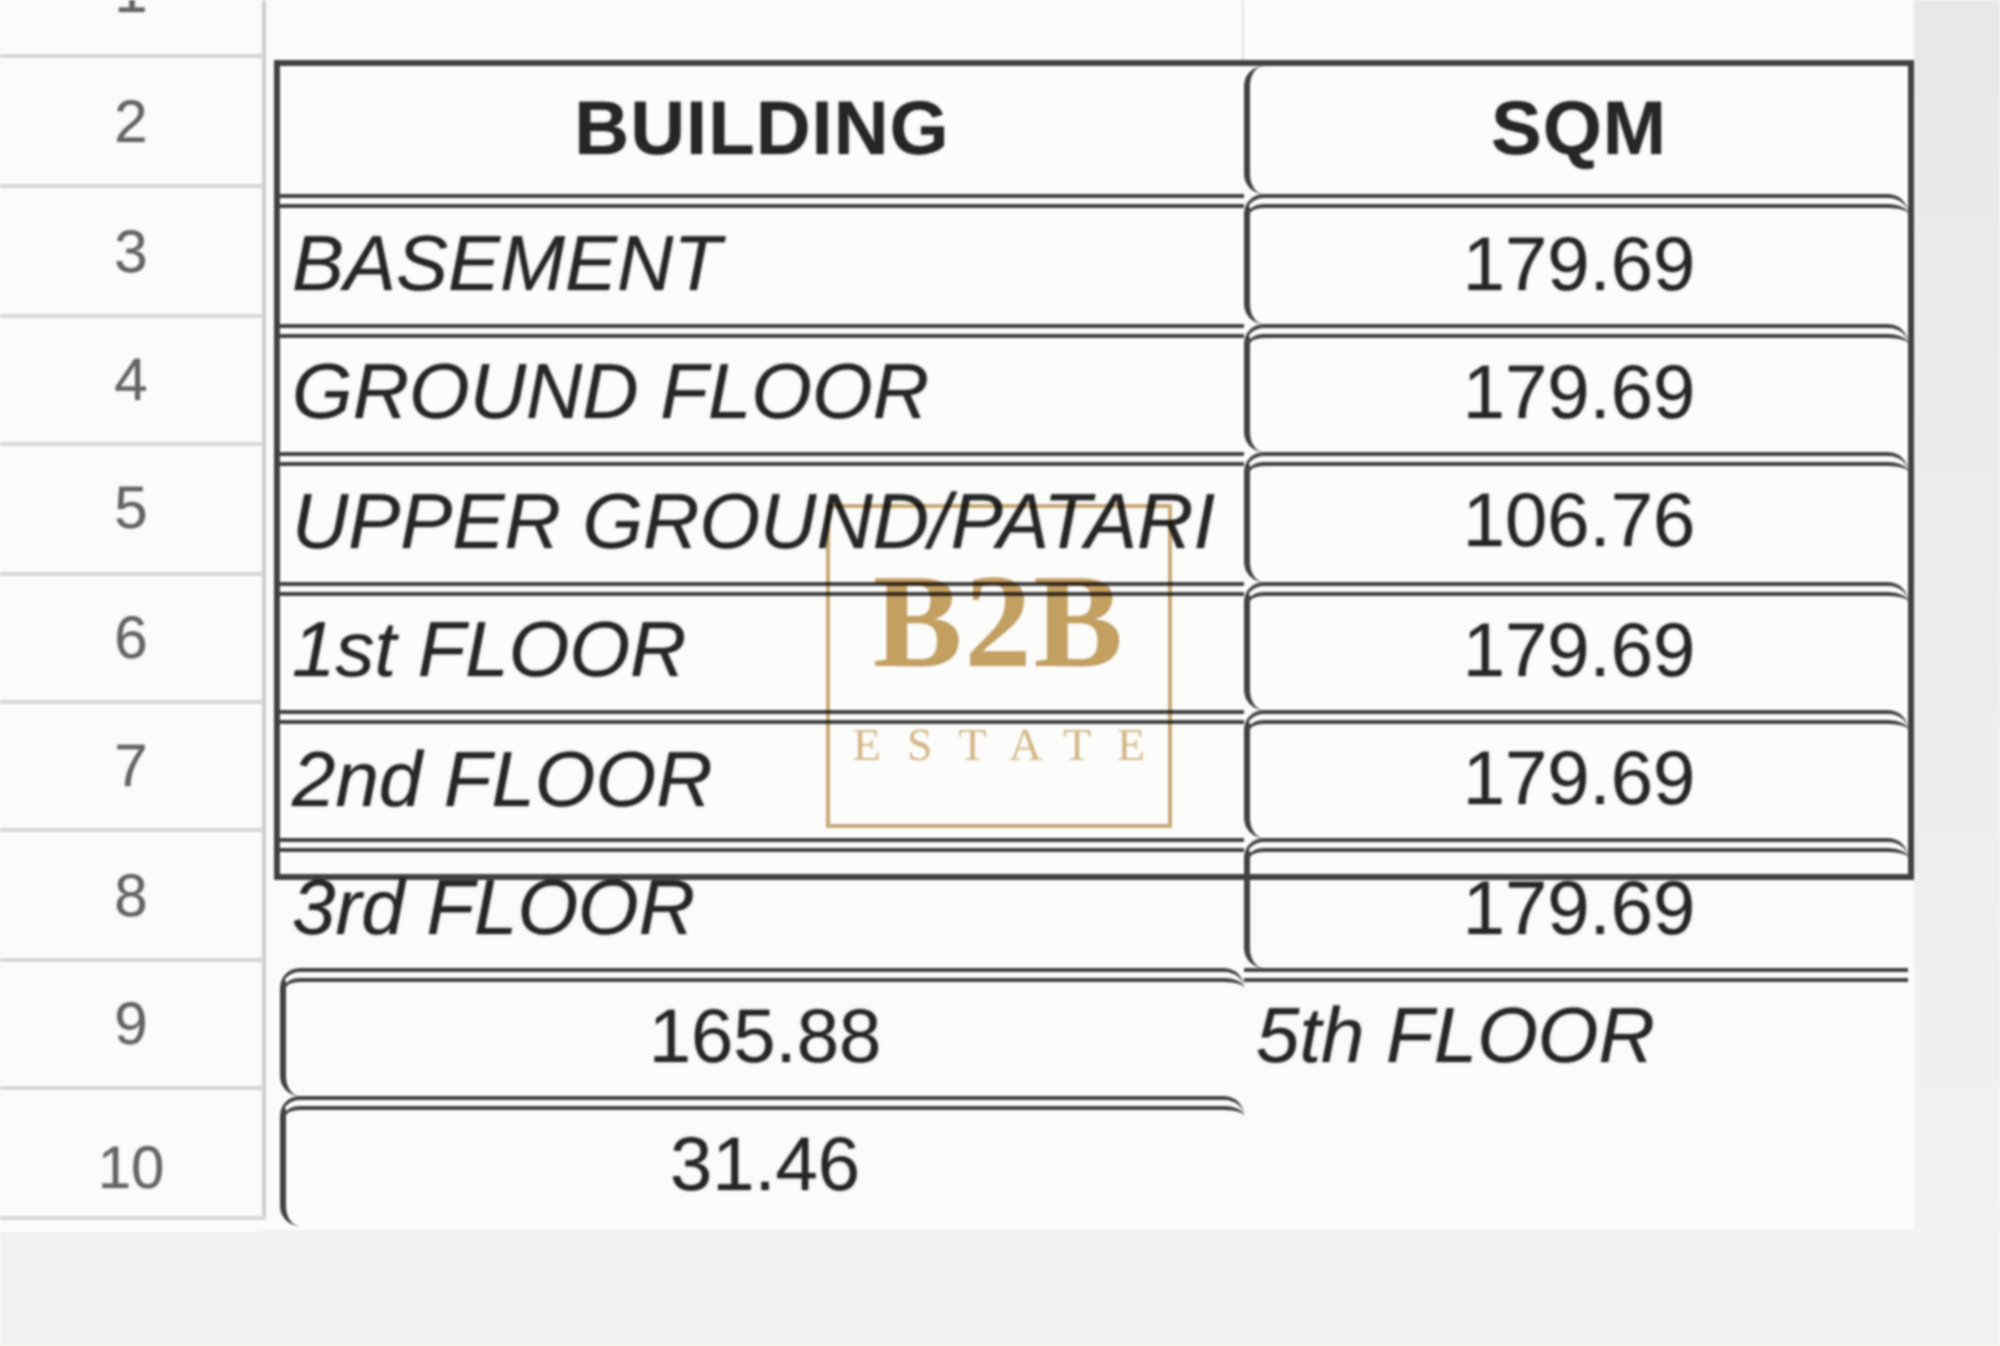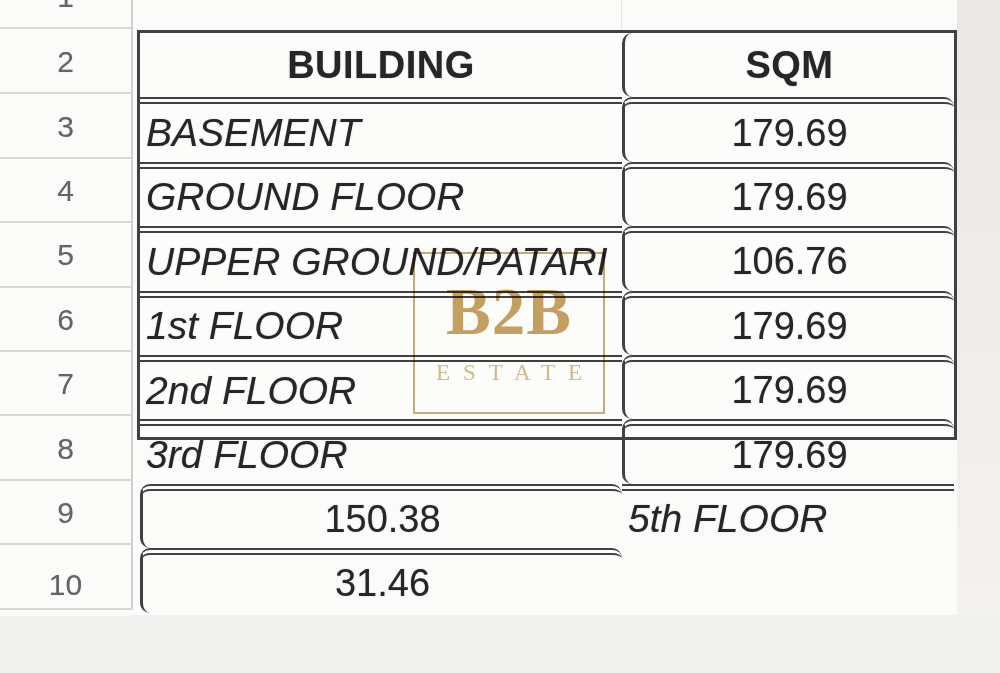--- a/index.html
+++ b/index.html
@@ -25,21 +25,21 @@
                display:grid;grid-template-columns:482px 332px;
                grid-template-rows:repeat(9,64.4px);
                color:#262626;text-shadow:0 0 1.2px rgba(40,40,40,.38);}
   .cell{box-sizing:border-box;display:flex;align-items:center;overflow:hidden;}
   .col2{border-left:3px solid #414141;border-radius:10px;}
   .rline{border-top:7px double #414141;}
   .head{justify-content:center;font-weight:bold;font-size:38px;letter-spacing:.5px;}
   .bcell{justify-content:flex-start;padding-left:6px;font-size:39px;font-style:italic;}
   .vcell{justify-content:center;font-size:38px;}
   
-  .watermark{position:absolute;left:413px;top:252px;width:192px;height:162px;
+  .watermark{position:absolute;left:413px;top:252px;width:173px;height:162px;
              box-sizing:border-box;border:2px solid rgba(195,161,102,.88);
              mix-blend-mode:multiply;display:flex;flex-direction:column;
              align-items:center;justify-content:flex-start;padding-top:26px;
              font-family:"Liberation Serif",serif;}
   .wm-b2b{font-size:67px;line-height:.95;font-weight:bold;color:#c6a163;letter-spacing:1px;}
   .wm-estate{font-size:23px;color:#d5ba8c;letter-spacing:13px;margin-right:-13px;margin-top:16px;}
 </style>
 </head>
 <body>
 
@@ -90,21 +90,21 @@
 
     <div class="cell bcell col1 rline">1st FLOOR</div>
     <div class="cell vcell col2 rline">179.69</div>
 
     <div class="cell bcell col1 rline">2nd FLOOR</div>
     <div class="cell vcell col2 rline">179.69</div>
 
     <div class="cell bcell col1 rline">3rd FLOOR</div>
     <div class="cell vcell col2 rline">179.69</div>
 
-    <div class="cell vcell col2 rline">150.38</div>
+    <div class="cell vcell col2 rline">165.88</div>
 
     <div class="cell bcell col1 rline">5th FLOOR</div>
     <div class="cell vcell col2 rline">31.46</div>
   </div>
 
   <div class="watermark">
     <div class="wm-b2b">B2B</div>
     <div class="wm-estate">ESTATE</div>
   </div>
 

